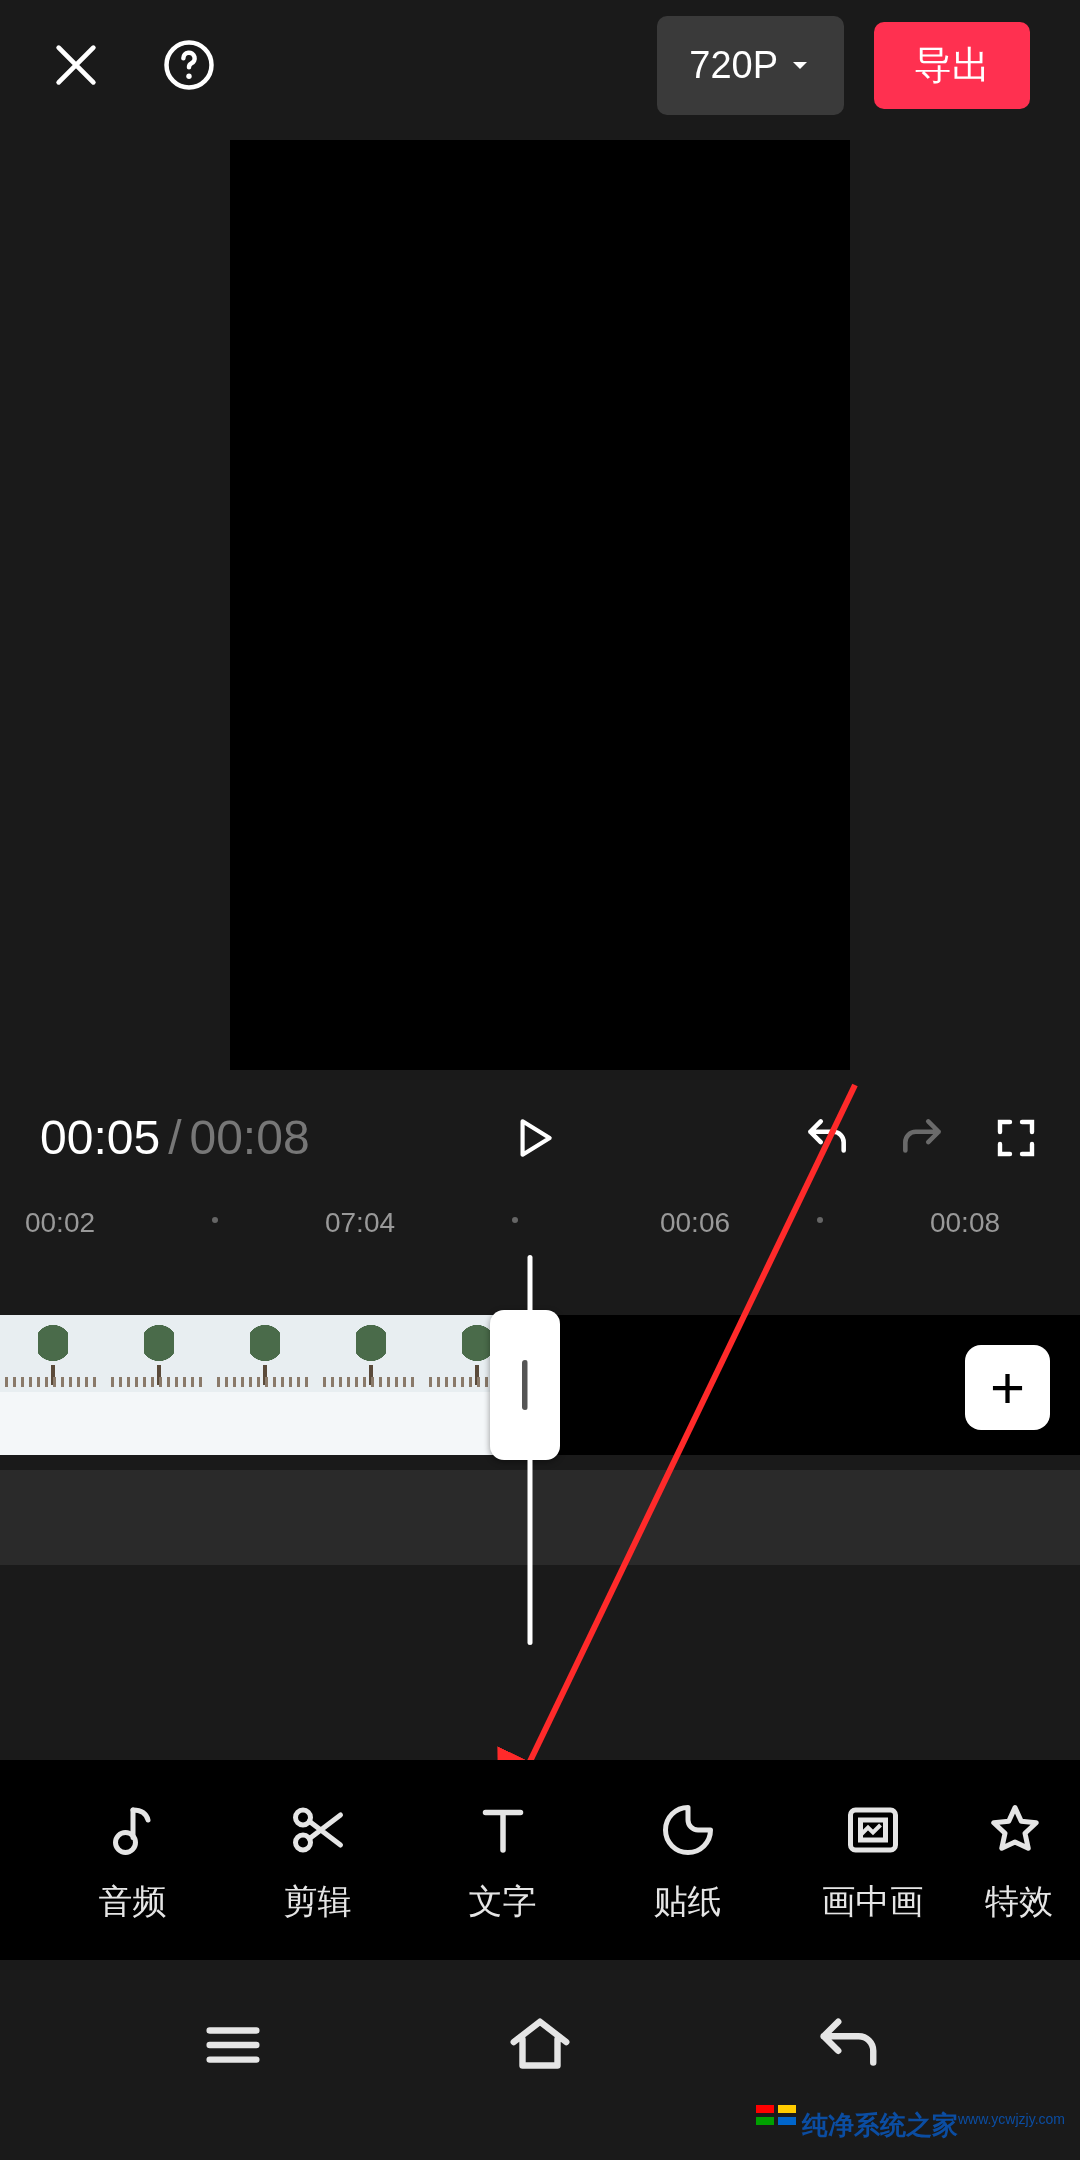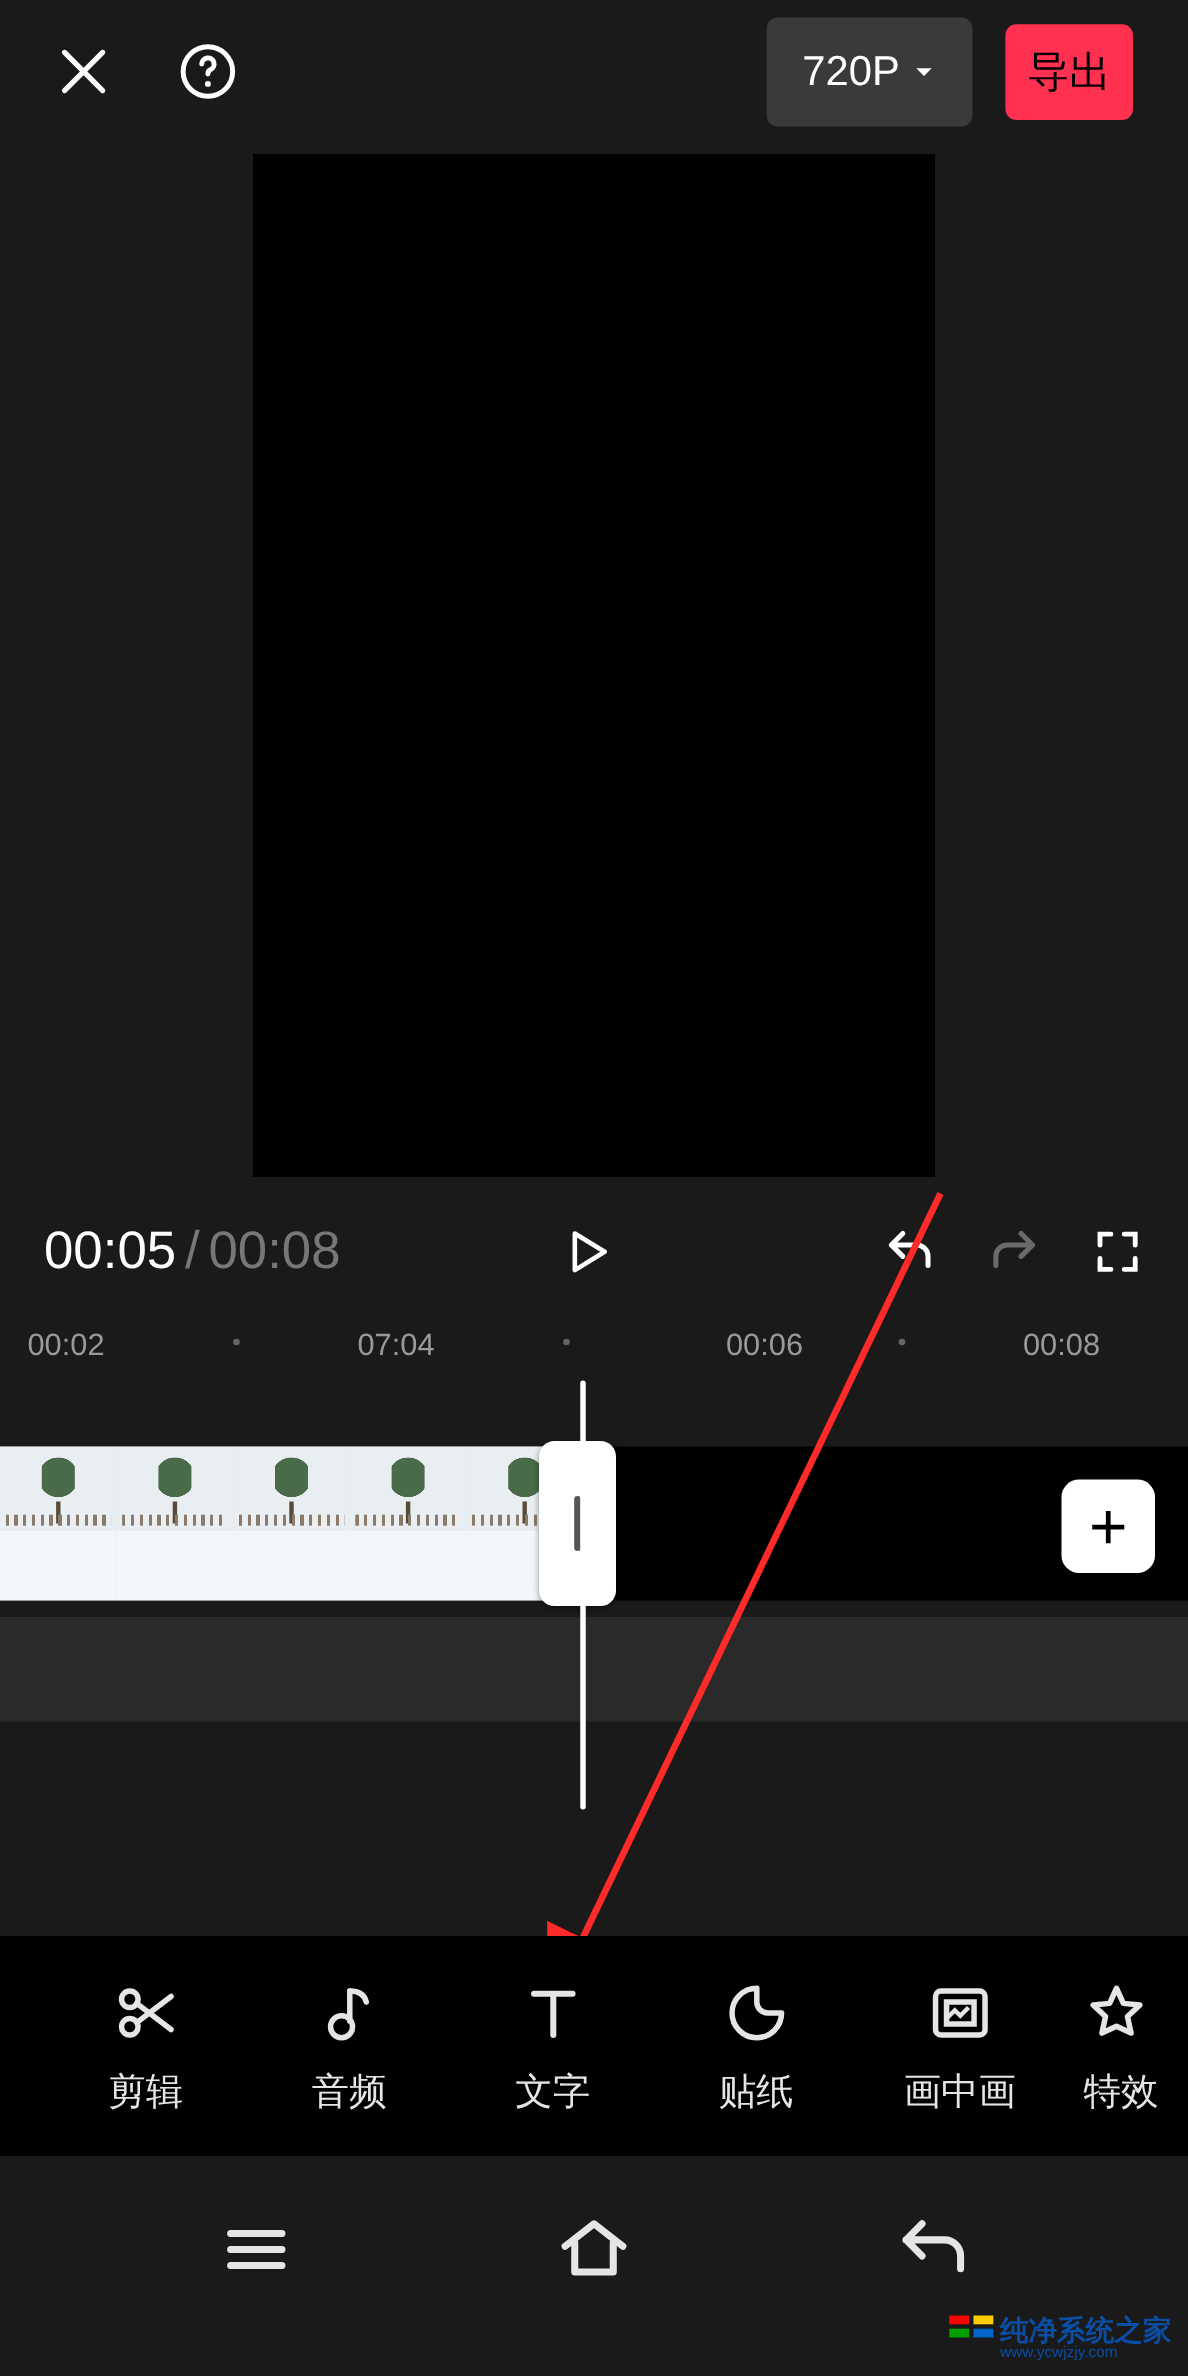--- a/index.html
+++ b/index.html
@@ -27,23 +27,23 @@
     border-radius: 10px;
     padding: 28px 32px;
     font-size: 38px;
     display: flex;
     align-items: center;
     margin-right: 30px;
   }
   .quality-btn .caret { margin-left: 10px; }
   .export-btn {
     background: #ff3050;
-    color: #000000;
+    color: #ffffff;
     border-radius: 10px;
-    padding: 18px 20px;
+    padding: 18px 40px;
     font-size: 38px;
   }
   .preview-area {
     width: 100%;
     display: flex;
     justify-content: center;
     padding: 10px 0;
   }
   .preview {
     width: 620px;
@@ -201,21 +201,21 @@
     background: rgba(255,255,255,0.0);
   }
   .watermark .wlogo {
     width: 40px; height: 40px; margin-right: 6px;
     background:
       linear-gradient(#f00,#f00) 0 0/18px 8px no-repeat,
       linear-gradient(#ffcc00,#ffcc00) 22px 0/18px 8px no-repeat,
       linear-gradient(#00a000,#00a000) 0 12px/18px 8px no-repeat,
       linear-gradient(#0066cc,#0066cc) 22px 12px/18px 8px no-repeat;
   }
-  .watermark .wtext { display:flex; flex-direction:column; line-height:1; }
+  .watermark .wtext { display:flex; flex-direction:row; line-height:1; }
   .watermark .wtext .l1 { font-size: 26px; font-weight:bold; }
   .watermark .wtext .l2 { font-size: 14px; color:#0b4da2; }
   svg { display:block; }
 </style>
 </head>
 <body>
 
 <div class="topbar">
   <div class="close">
     <svg width="52" height="52" viewBox="0 0 24 24">
@@ -323,36 +323,36 @@
       <path d="M0 0 L12 6 L0 12 Z" fill="#ff2a2a"></path>
     </marker>
   </defs>
   <line x1="855" y1="1085" x2="522" y2="1778" stroke="#ff2a2a" stroke-width="6" marker-end="url(#ah)"></line>
 </svg>
 
 <div class="tool-row">
   <div class="tool">
     <div class="ticon">
       <svg width="60" height="60" viewBox="0 0 24 24">
+          <path d="M12 4 v11" stroke="#e5e5e5" stroke-width="2" stroke-linecap="round"></path>
+          <circle cx="9" cy="17" r="4" stroke="#e5e5e5" stroke-width="2" fill="none"></circle>
+          <path d="M12 4 q5 0 6 4" stroke="#e5e5e5" stroke-width="2" fill="none" stroke-linecap="round"></path>
+        </svg>
+    </div>
+    <div class="tlabel">音频</div>
+  </div>
+  <div class="tool">
+    <div class="ticon">
+      <svg width="60" height="60" viewBox="0 0 24 24">
           <circle cx="6" cy="7" r="3" stroke="#e5e5e5" stroke-width="2" fill="none"></circle>
           <circle cx="6" cy="17" r="3" stroke="#e5e5e5" stroke-width="2" fill="none"></circle>
           <path d="M8.5 8.5 L21 18 M8.5 15.5 L21 6" stroke="#e5e5e5" stroke-width="2" stroke-linecap="round"></path>
         </svg>
     </div>
     <div class="tlabel">剪辑</div>
-  </div>
-  <div class="tool">
-    <div class="ticon">
-      <svg width="60" height="60" viewBox="0 0 24 24">
-          <path d="M12 4 v11" stroke="#e5e5e5" stroke-width="2" stroke-linecap="round"></path>
-          <circle cx="9" cy="17" r="4" stroke="#e5e5e5" stroke-width="2" fill="none"></circle>
-          <path d="M12 4 q5 0 6 4" stroke="#e5e5e5" stroke-width="2" fill="none" stroke-linecap="round"></path>
-        </svg>
-    </div>
-    <div class="tlabel">音频</div>
   </div>
   <div class="tool">
     <div class="ticon">
       <svg width="60" height="60" viewBox="0 0 24 24">
           <path d="M5 5 H19 M12 5 V20" stroke="#e5e5e5" stroke-width="2.2" stroke-linecap="round"></path>
         </svg>
     </div>
     <div class="tlabel">文字</div>
   </div>
   <div class="tool">

